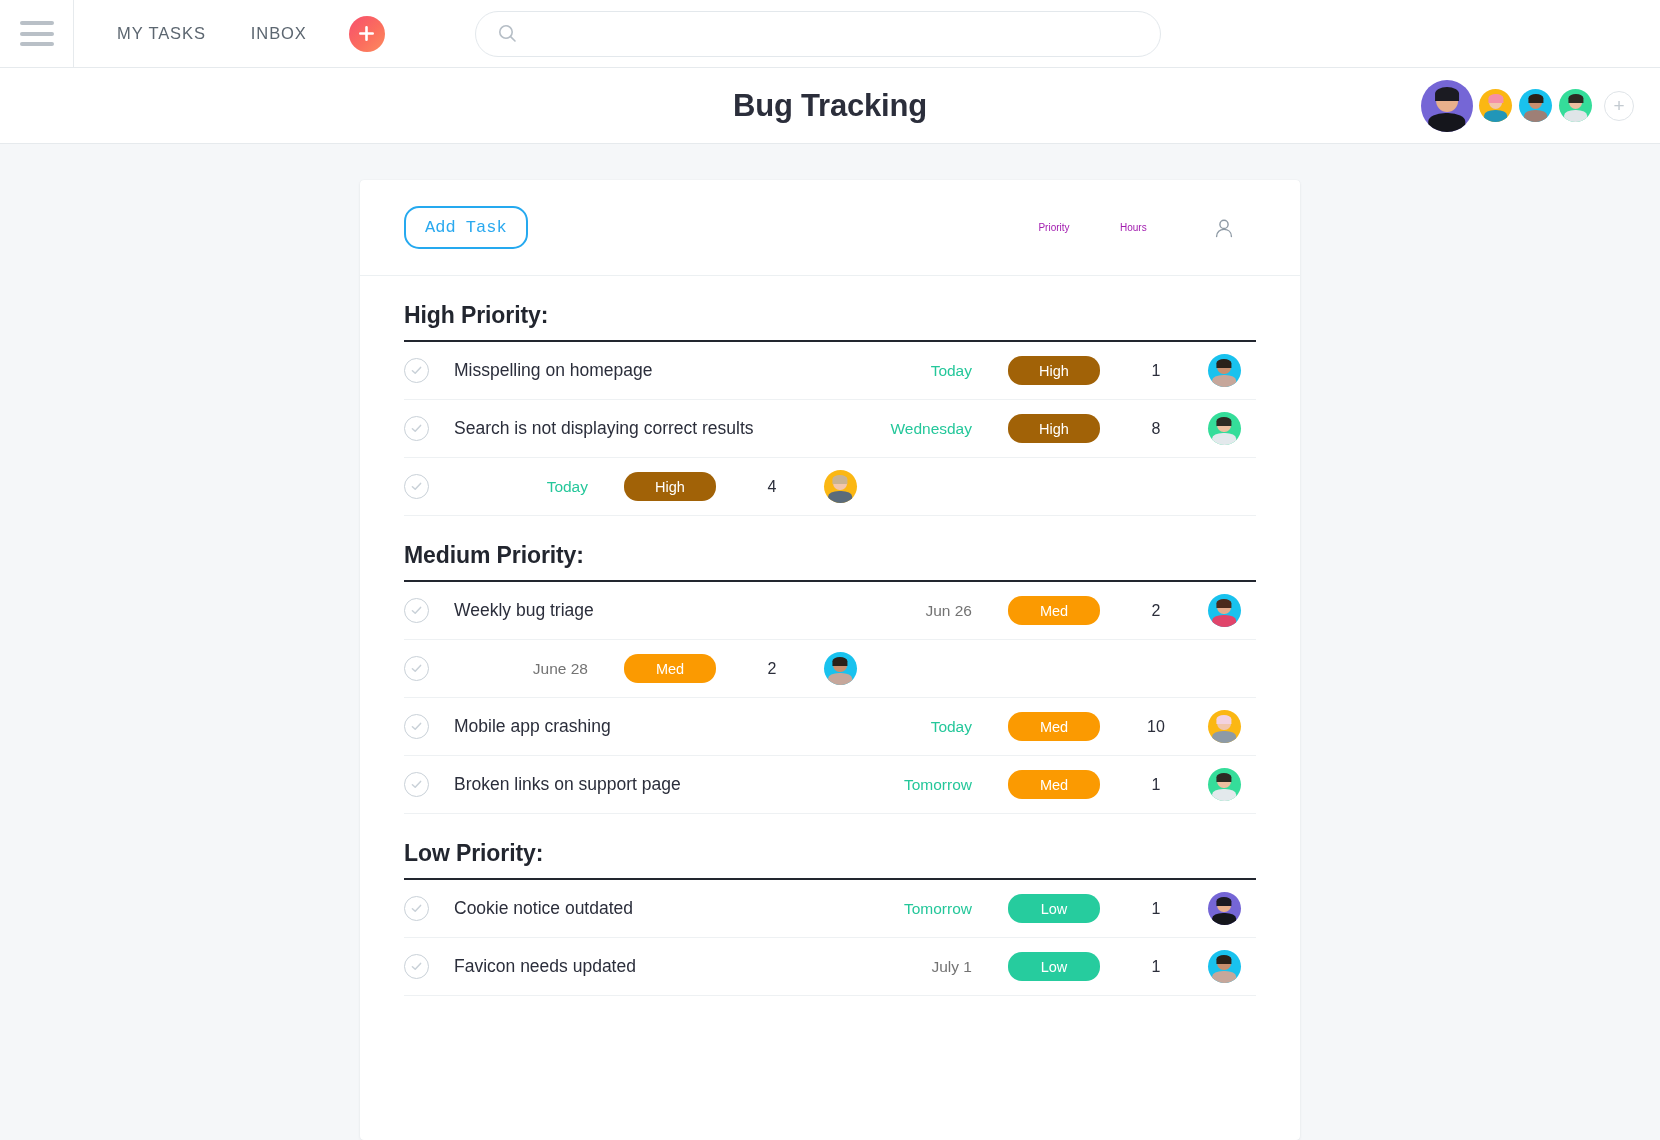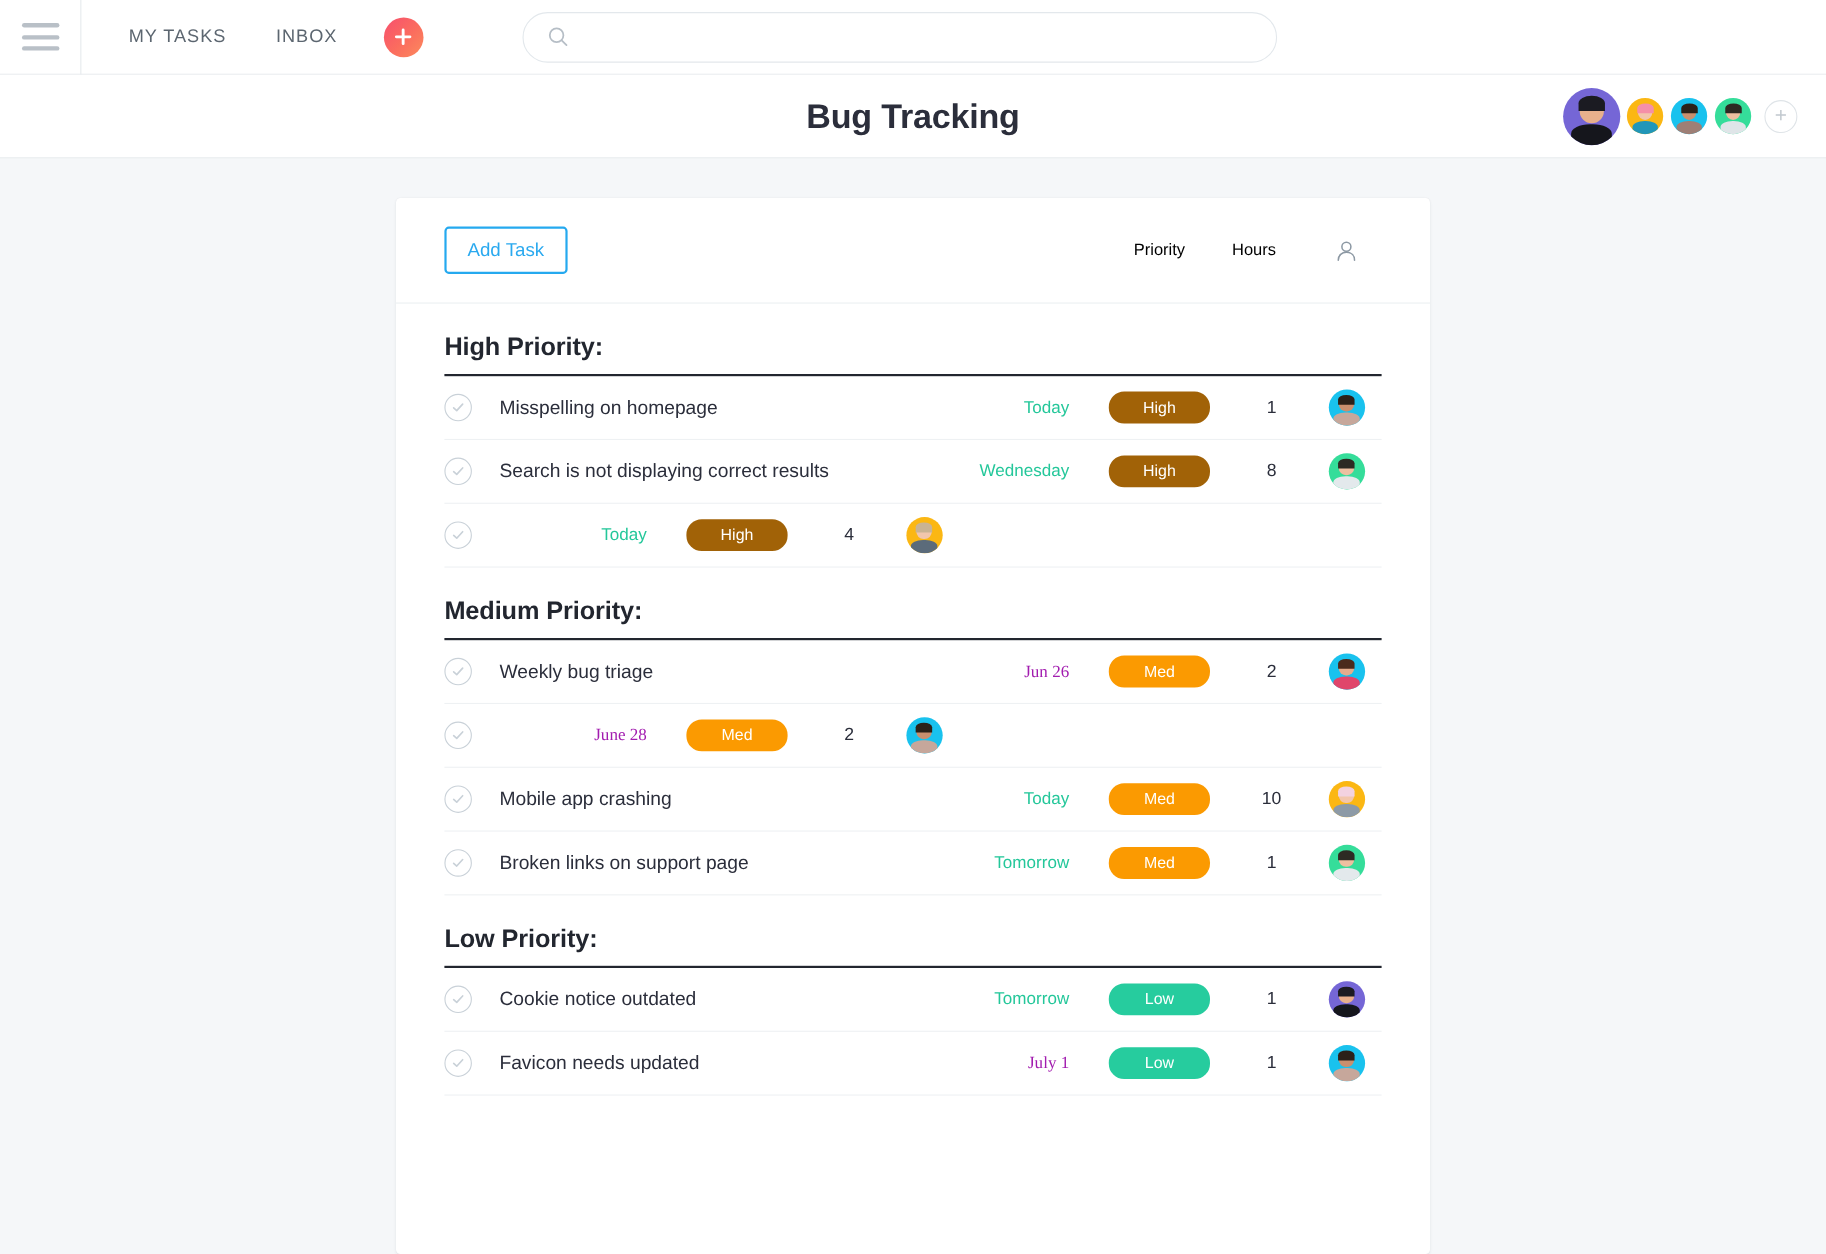--- a/index.html
+++ b/index.html
@@ -127,31 +127,31 @@
   .card-toolbar {
     height: 96px;
     display: flex; align-items: center;
     padding: 0 44px 0 44px;
     border-bottom: 1px solid #ecf0f2;
   }
   .add-task-btn {
     border: 2px solid #25a9ef;
     color: #2aa9ef;
     background: #fff;
-    border-radius: 4px;
+    border-radius: 15px;
     font-size: 17px;
     padding: 11px 19px;
     cursor: pointer;
-    font-family: Liberation Sans, sans-serif;
+    font-family: Liberation Mono, monospace;
     line-height: 1;
   }
   .toolbar-spacer { flex: 1; }
   .col-head {
-    font-size: 15px;
-    color: #000000;
+    font-size: 10px;
+    color: #a21caf;
     font-weight: normal;
   }
   .col-head.priority { width: 132px; text-align: center; }
   .col-head.hours { width: 72px; }
   .col-head.assignee { width: 64px; display: flex; justify-content: center; }
 
   
   .list-body { padding: 0 44px; }
   .group { padding-top: 26px; }
   .group-title {
@@ -183,21 +183,21 @@
     overflow: hidden;
   }
   .task-date {
     font-size: 15.5px;
     width: 150px;
     text-align: right;
     padding-right: 16px;
     white-space: nowrap;
   }
   .task-date.soon { color: #24c79a; }
-  .task-date.plain { color: #a21caf; font-family: Liberation Serif, serif; }
+  .task-date.plain { color: #737373; }
   .pill-cell { width: 132px; display: flex; justify-content: center; }
   .pill {
     border-radius: 14px;
     color: #fff;
     font-size: 14.5px;
     width: 92px;
     height: 29px;
     display: flex; align-items: center; justify-content: center;
     cursor: pointer;
   }

